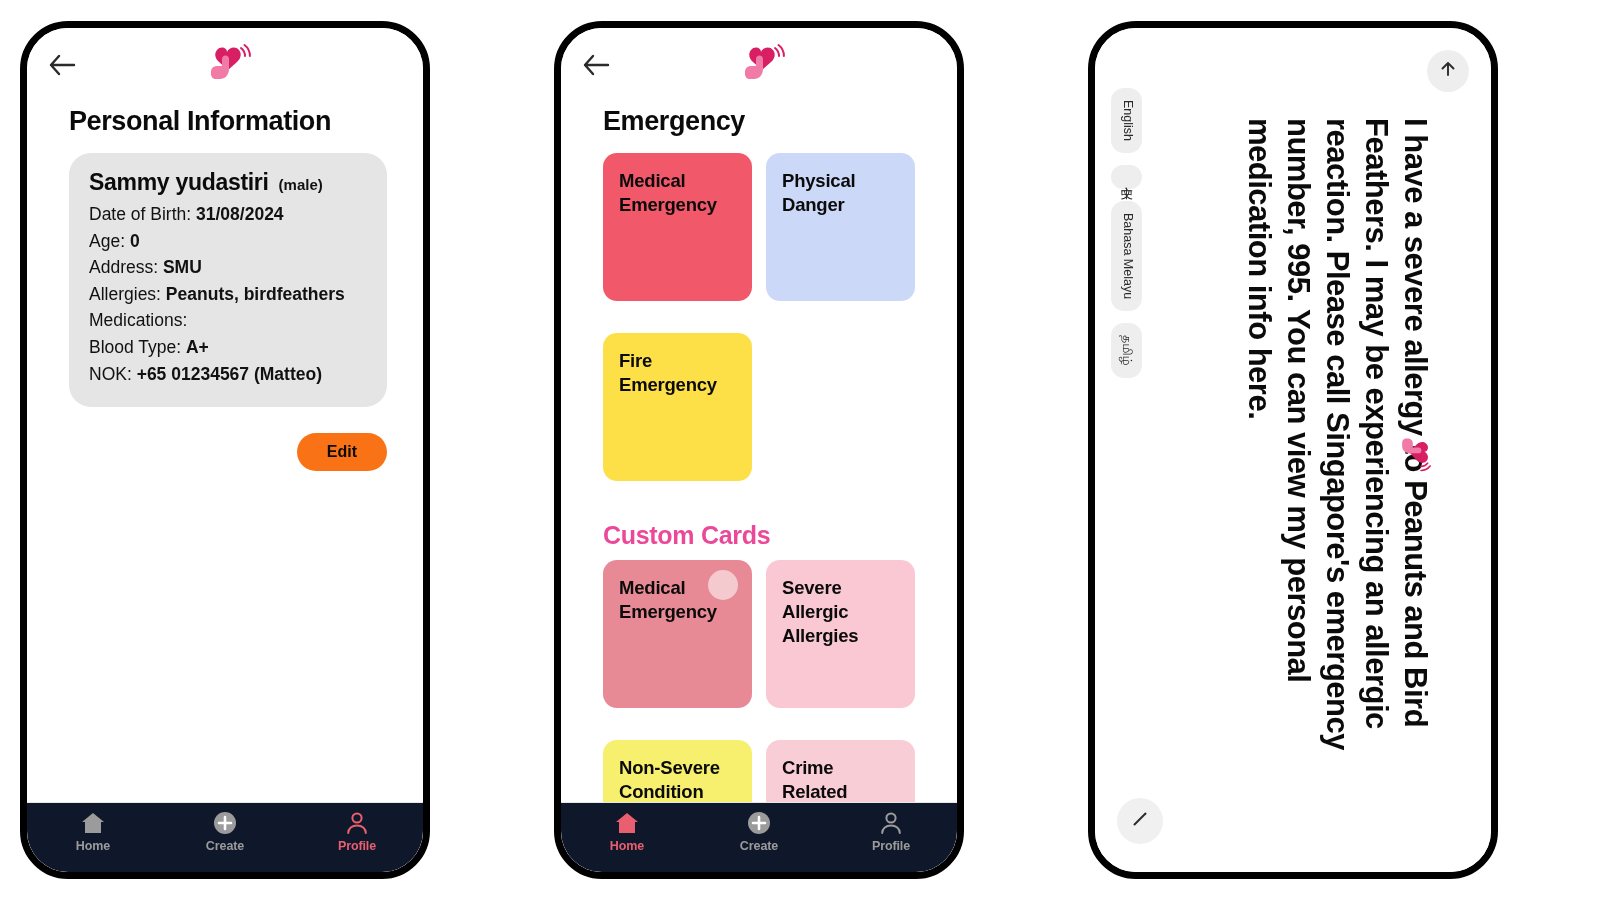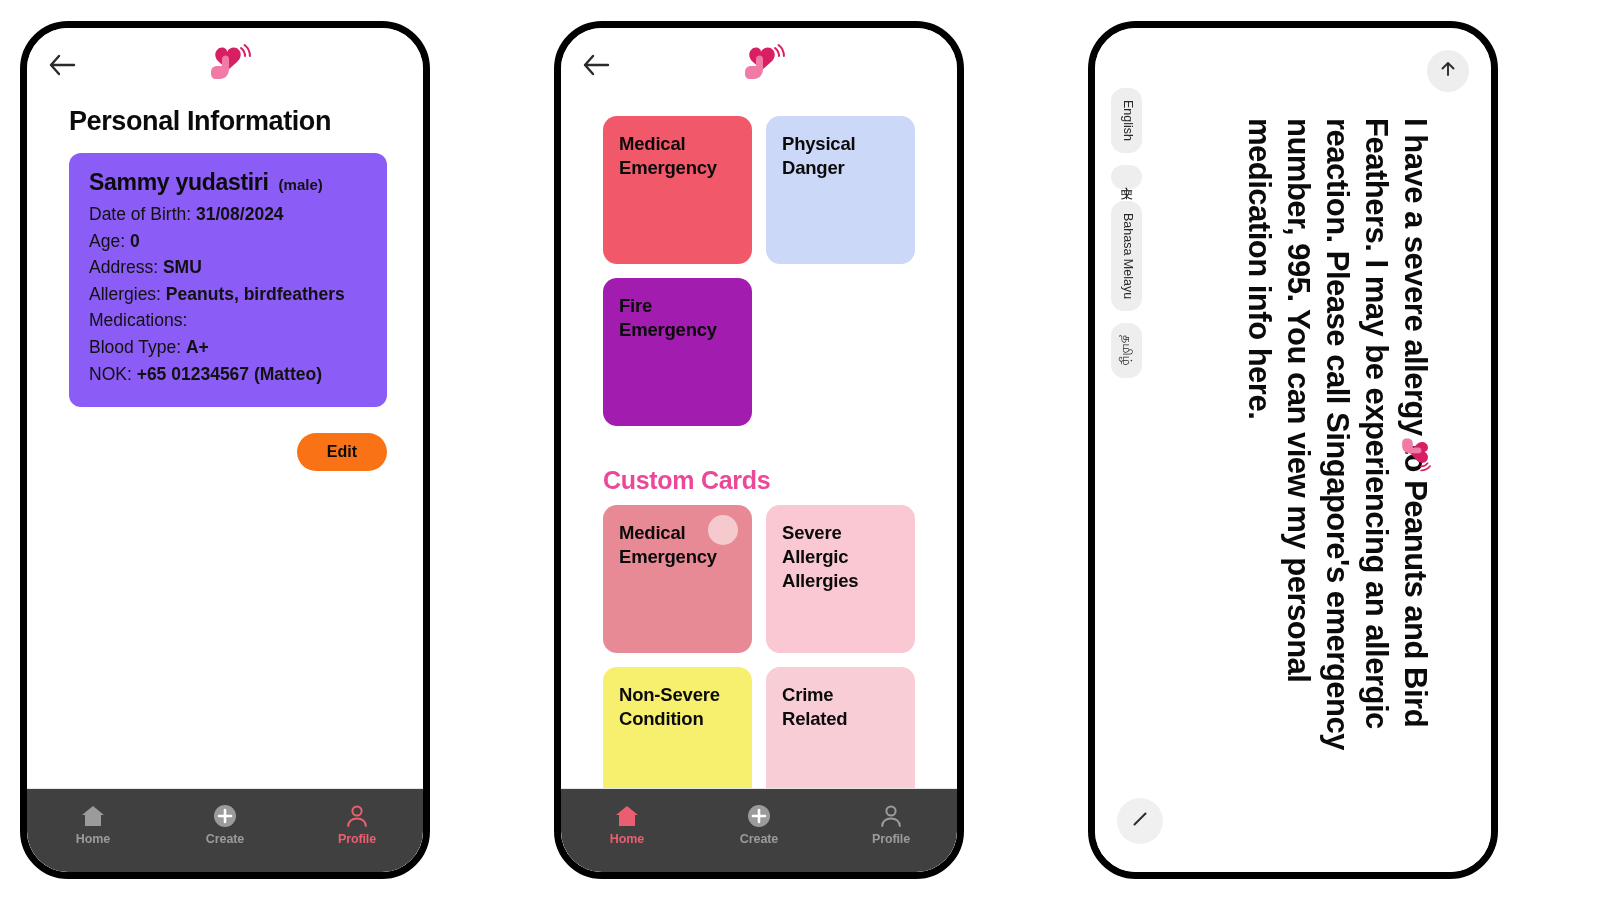--- a/index.html
+++ b/index.html
@@ -74,22 +74,22 @@
     color: #ec4899;
     letter-spacing: -0.3px;
     padding: 0 42px;
     margin-top: 40px;
     margin-bottom: 10px;
   }
 
   
   .info-card {
     margin: 16px 36px 0 42px;
-    background: #8b5cf6;
-    border-radius: 12px;
+    background: #e5e5e5;
+    border-radius: 22px;
     padding: 16px 36px 20px 20px;
   }
   .info-name-row {
     display: flex;
     align-items: baseline;
     gap: 10px;
     margin-bottom: 5px;
   }
   .info-name {
     font-size: 23px;
@@ -126,21 +126,21 @@
     border-radius: 22px;
     padding: 10px 30px;
     cursor: pointer;
     font-family: "Liberation Sans", sans-serif;
   }
 
   
   .card-grid {
     display: grid;
     grid-template-columns: 1fr 1fr;
-    gap: 14px 14px;
+    gap: 32px 14px;
     padding: 0 42px;
   }
   .ecard {
     position: relative;
     border-radius: 14px;
     min-height: 148px;
     padding: 16px 16px;
     font-size: 18.5px;
     font-weight: 700;
     color: #0b0b0b;
@@ -155,22 +155,22 @@
     top: 10px; right: 14px;
     width: 30px; height: 30px;
     border-radius: 50%;
     background: rgba(255,255,255,0.55);
   }
 
   
   .bottom-nav {
     position: absolute;
     left: 0; right: 0; bottom: 0;
-    height: 84px;
-    background: #404040;
+    height: 70px;
+    background: #0f172a;
     border-top: 1px solid #e6e6e6;
     display: flex;
     align-items: center;
     justify-content: space-around;
     padding-bottom: 12px;
   }
   .nav-item {
     display: flex;
     flex-direction: column;
     align-items: center;
@@ -374,25 +374,26 @@
         <div class="brand-logo">
           <svg viewBox="0 0 56 50">
             <path d="M30 10c2-5 9-6 12-2 3 3.5 2 8.5-2 12l-9 8-9-8c-4-3.5-5-8.5-2-12 3-4 10-3 10 2z" fill="#d81f63"></path>
             <path d="M14 30c0-4 3-6 6-6h5v-7c0-2 1.5-3.5 3.5-3.5S32 15 32 17v10c0 6-4 10-9 10h-4c-3 0-5-2-5-5z" fill="#f17ba6"></path>
             <path d="M44 6c2.5 2 4 5 4 8" fill="none" stroke="#d81f63" stroke-width="2" stroke-linecap="round"></path>
             <path d="M47.5 3c3.5 2.6 5.4 6.6 5.4 11" fill="none" stroke="#d81f63" stroke-width="2" stroke-linecap="round"></path>
           </svg>
         </div>
       </div>
 
+      <div class="page-title">Emergency</div>
 
       <div class="card-grid" style="margin-top:16px">
         <div class="ecard" style="background:#f1596b">Medical Emergency</div>
         <div class="ecard" style="background:#ccd8f7">Physical Danger</div>
-        <div class="ecard" style="background:#a21caf">Fire Emergency</div>
+        <div class="ecard" style="background:#fde047">Fire Emergency</div>
         <div class="ecard blank"></div>
       </div>
 
       <div class="section-title">Custom Cards</div>
 
       <div class="card-grid">
         <div class="ecard" style="background:#e78a95">
           <span>Medical Emergency</span>
           <span class="ripple"></span>
         </div>

